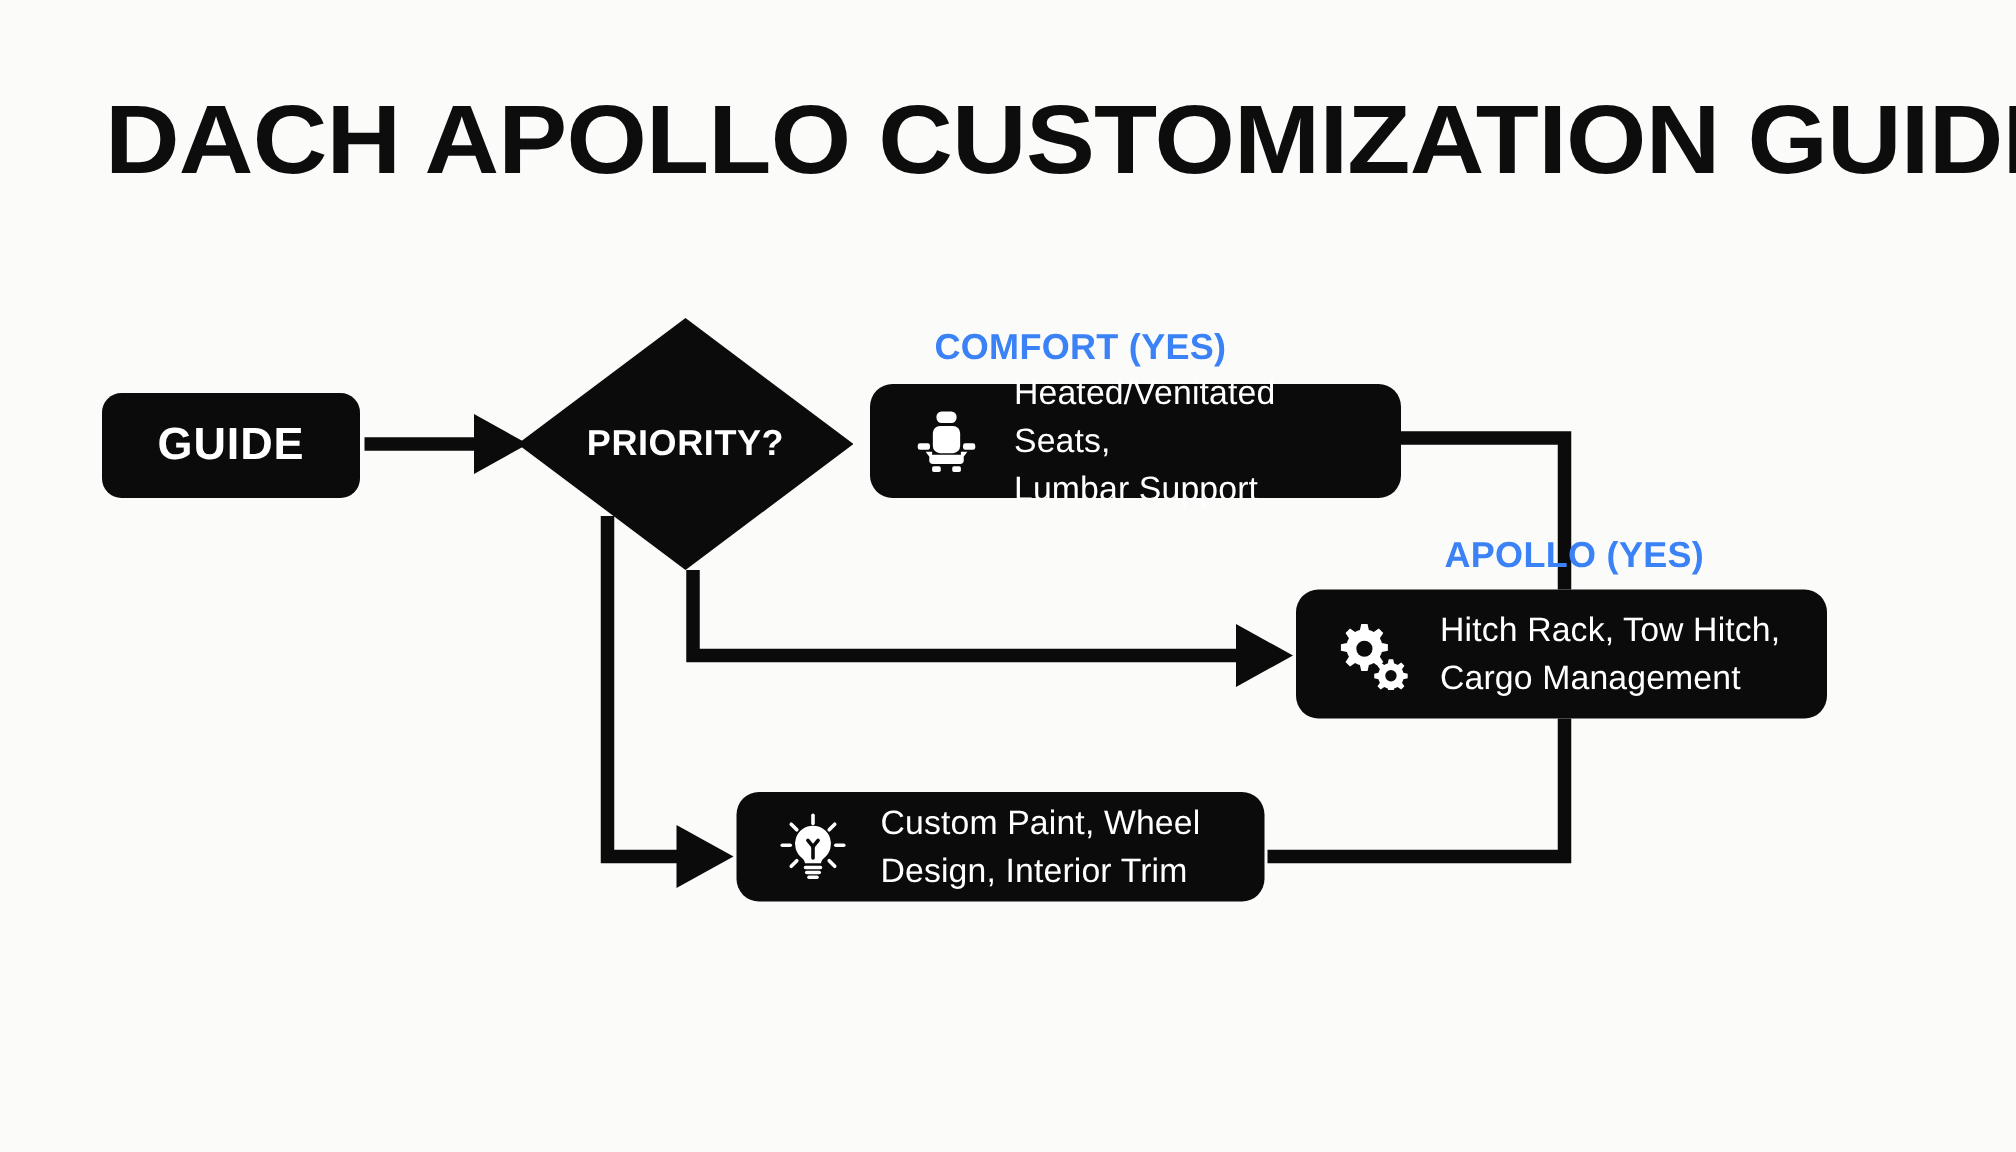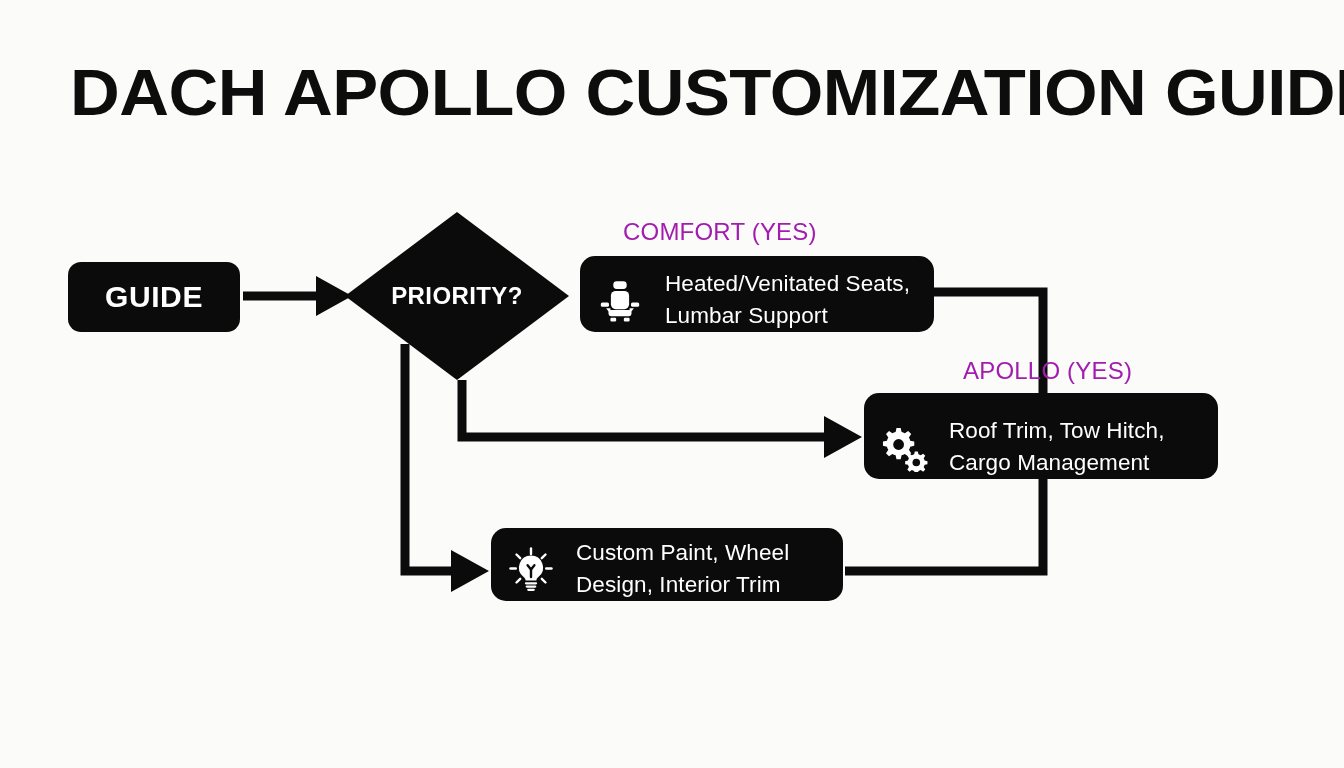--- a/index.html
+++ b/index.html
@@ -81,25 +81,24 @@
     display: flex;
     align-items: center;
     justify-content: center;
     font-size: 24px;
     font-weight: 700;
     letter-spacing: 0.4px;
   }
 
   
   .option-node {
-    padding-left: 9px;
+    padding-left: 20px;
     padding-right: 18px;
     gap: 14px;
     border-radius: 15px;
-    align-items: flex-end;
   }
   .option-node .icon-box {
     width: 62px;
     height: 62px;
     flex: 0 0 62px;
     display: flex;
     align-items: center;
     justify-content: center;
   }
   .option-node .node-label {
@@ -110,24 +109,24 @@
     white-space: pre-line;
   }
 
   #comfort-node { left: 580px; top: 256px; width: 354px; height: 76px; }
   #utility-node { left: 864px; top: 393px; width: 354px; height: 86px; }
   #style-node   { left: 491px; top: 528px; width: 352px; height: 73px; }
 
   
   .branch-caption {
     position: absolute;
-    color: #a21caf;
+    color: #3b82f6;
     font-family: "Liberation Sans", sans-serif;
     font-size: 24px;
-    font-weight: 400;
+    font-weight: 700;
     letter-spacing: 0.2px;
     white-space: nowrap;
   }
   #comfort-caption { left: 623px; top: 218px; }
   #utility-caption { left: 963px; top: 357px; }
   #style-caption   { left: 582px; top: 491px; }
 
   
   #connectors {
     position: absolute;
@@ -211,21 +210,21 @@
     <span class="icon-box">
       <svg width="52" height="48" viewBox="0 0 52 48" xmlns="http://www.w3.org/2000/svg">
         <g fill="#fff">
           <path d="M18.5 4 l4.2 0 0.9 4.0 a11.5 11.5 0 0 1 3.2 1.35 l3.4-2.3 3.0 3.0 -2.3 3.4 a11.5 11.5 0 0 1 1.35 3.2 l4.0 0.9 0 4.2 -4.0 0.9 a11.5 11.5 0 0 1 -1.35 3.2 l2.3 3.4 -3.0 3.0 -3.4-2.3 a11.5 11.5 0 0 1 -3.2 1.35 l-0.9 4.0 -4.2 0 -0.9-4.0 a11.5 11.5 0 0 1 -3.2-1.35 l-3.4 2.3 -3.0-3.0 2.3-3.4 a11.5 11.5 0 0 1 -1.35-3.2 l-4.0-0.9 0-4.2 4.0-0.9 a11.5 11.5 0 0 1 1.35-3.2 l-2.3-3.4 3.0-3.0 3.4 2.3 a11.5 11.5 0 0 1 3.2-1.35 z"></path>
           <circle cx="20.6" cy="20.5" r="5.4" fill="#0b0b0b"></circle>
           <path d="M36.8 27.5 l3.0 0 0.65 2.85 a8.2 8.2 0 0 1 2.28 0.96 l2.42-1.63 2.13 2.13 -1.63 2.42 a8.2 8.2 0 0 1 0.96 2.28 l2.85 0.65 0 3.0 -2.85 0.65 a8.2 8.2 0 0 1 -0.96 2.28 l1.63 2.42 -2.13 2.13 -2.42-1.63 a8.2 8.2 0 0 1 -2.28 0.96 l-0.65 2.85 -3.0 0 -0.65-2.85 a8.2 8.2 0 0 1 -2.28-0.96 l-2.42 1.63 -2.13-2.13 1.63-2.42 a8.2 8.2 0 0 1 -0.96-2.28 l-2.85-0.65 0-3.0 2.85-0.65 a8.2 8.2 0 0 1 0.96-2.28 l-1.63-2.42 2.13-2.13 2.42 1.63 a8.2 8.2 0 0 1 2.28-0.96 z"></path>
           <circle cx="38.3" cy="38.5" r="3.8" fill="#0b0b0b"></circle>
         </g>
       </svg>
     </span>
-    <span class="node-label">Roof Trim, Tow Hitch,
+    <span class="node-label">Hitch Rack, Tow Hitch,
 Cargo Management</span>
   </div>
 
 
   <div id="style-node" class="node option-node">
     <span class="icon-box">
       <svg width="48" height="48" viewBox="0 0 48 48" xmlns="http://www.w3.org/2000/svg">
         <g fill="#fff" stroke="#fff" stroke-width="2.4" stroke-linecap="round">
           <line x1="24" y1="2.5" x2="24" y2="8"></line>
           <line x1="9.5" y1="8.5" x2="13.2" y2="12.2"></line>

